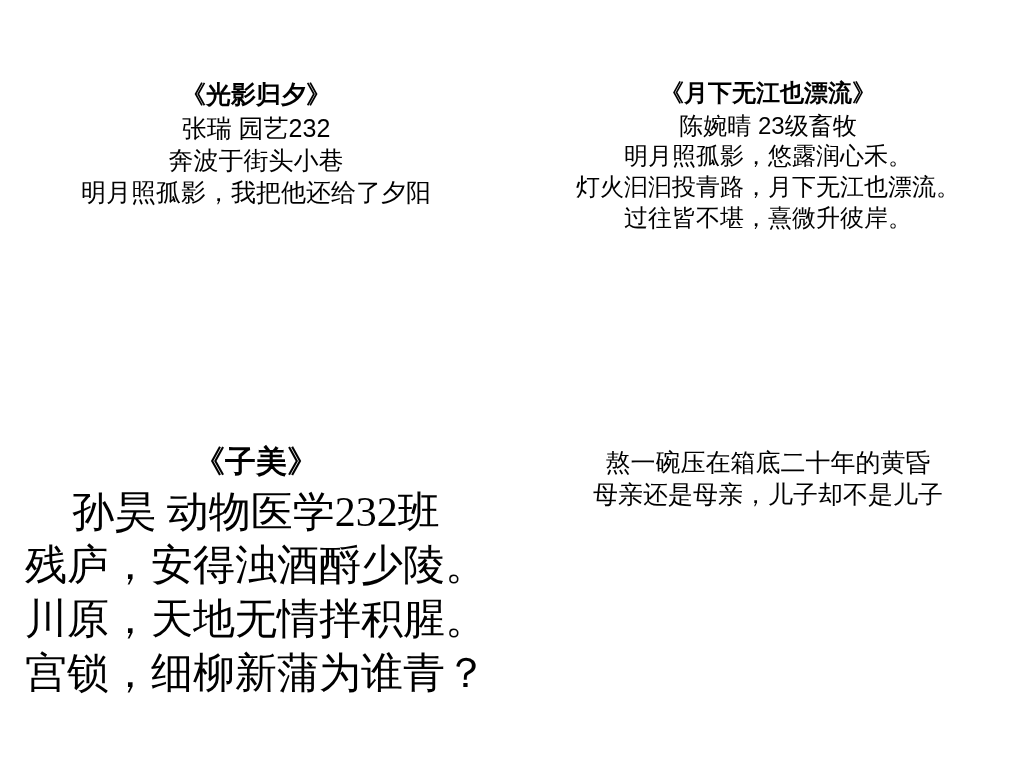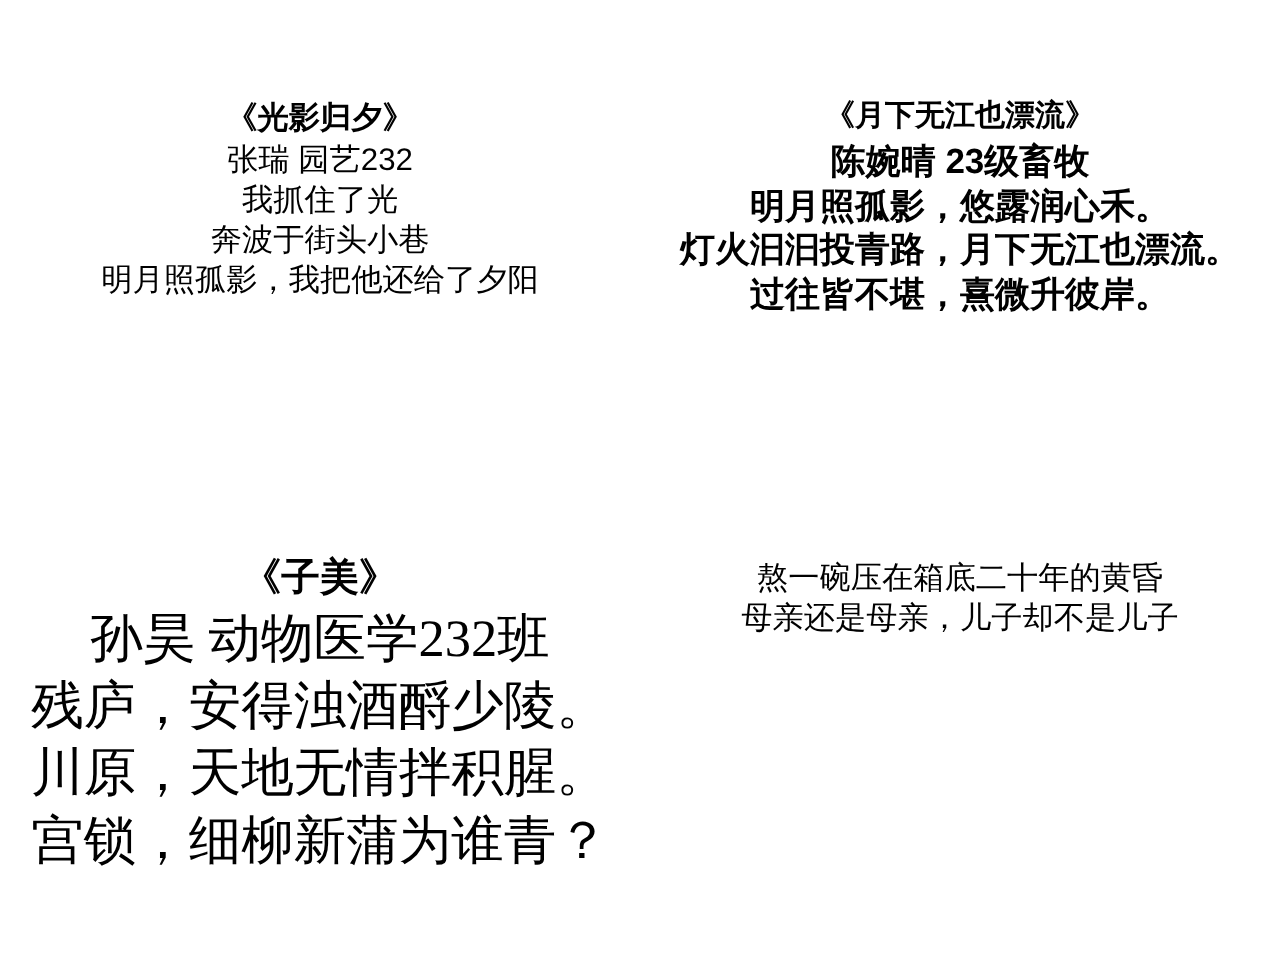--- a/index.html
+++ b/index.html
@@ -56,38 +56,37 @@
     white-space: nowrap;
     line-height: 1.28;
     font-weight: normal;
   }
 
   
   .cell-0 .poem-title { font-size: 25px; margin-bottom: 2px; }
   .cell-0 .poem-line  { font-size: 25px; }
 
   .cell-1 .poem-title { font-size: 24px; margin-bottom: 2px; }
-  .cell-1 .poem-line  { font-size: 28px; font-weight: bold; }
+  .cell-1 .poem-line  { font-size: 24px; }
 
   .cell-2 .poem-title { font-size: 31px; margin-bottom: 4px; }
   .cell-2 .poem-line  { font-size: 42px; }
 
   .cell-3 .poem-title { font-size: 25px; margin-bottom: 3px; }
   .cell-3 .poem-line  { font-size: 25px; }
 </style>
 </head>
 <body>
 
 <div class="slide">
   <div class="poem-grid">
 
     <div class="poem-cell cell-0">
       <div class="poem-title">《光影归夕》</div>
       <div class="poem-line">张瑞 园艺232</div>
-      <div class="poem-line">我抓住了光</div>
       <div class="poem-line">奔波于街头小巷</div>
       <div class="poem-line">明月照孤影，我把他还给了夕阳</div>
     </div>
 
     <div class="poem-cell cell-1">
       <div class="poem-title">《月下无江也漂流》</div>
       <div class="poem-line">陈婉晴 23级畜牧</div>
       <div class="poem-line">明月照孤影，悠露润心禾。</div>
       <div class="poem-line">灯火汩汩投青路，月下无江也漂流。</div>
       <div class="poem-line">过往皆不堪，熹微升彼岸。</div>

